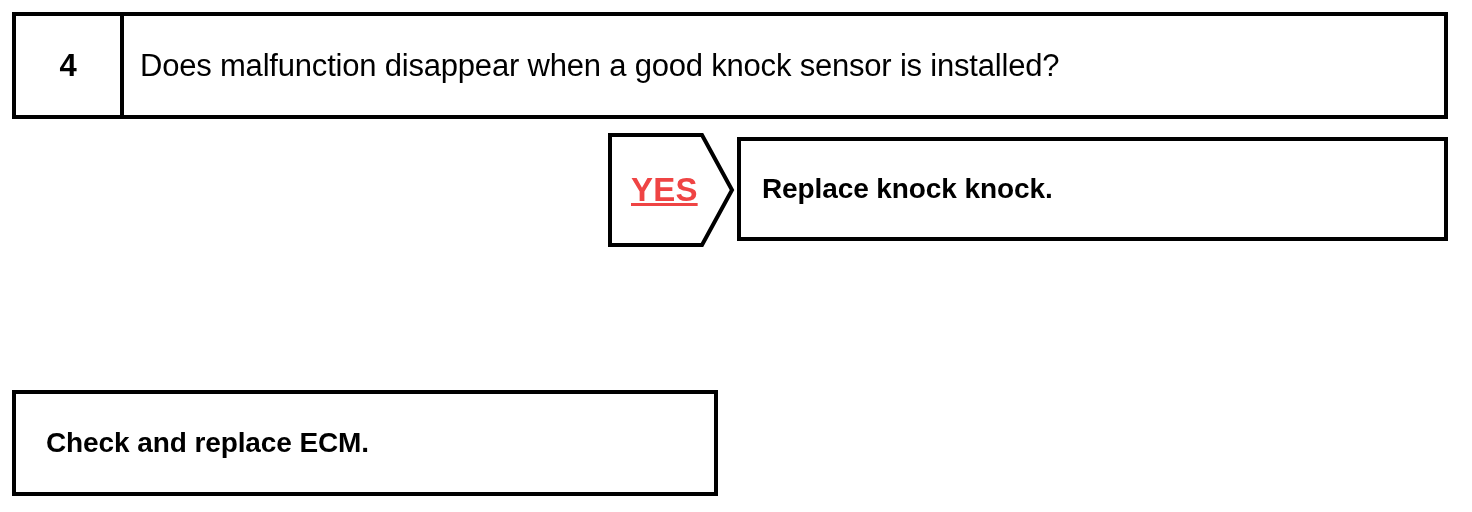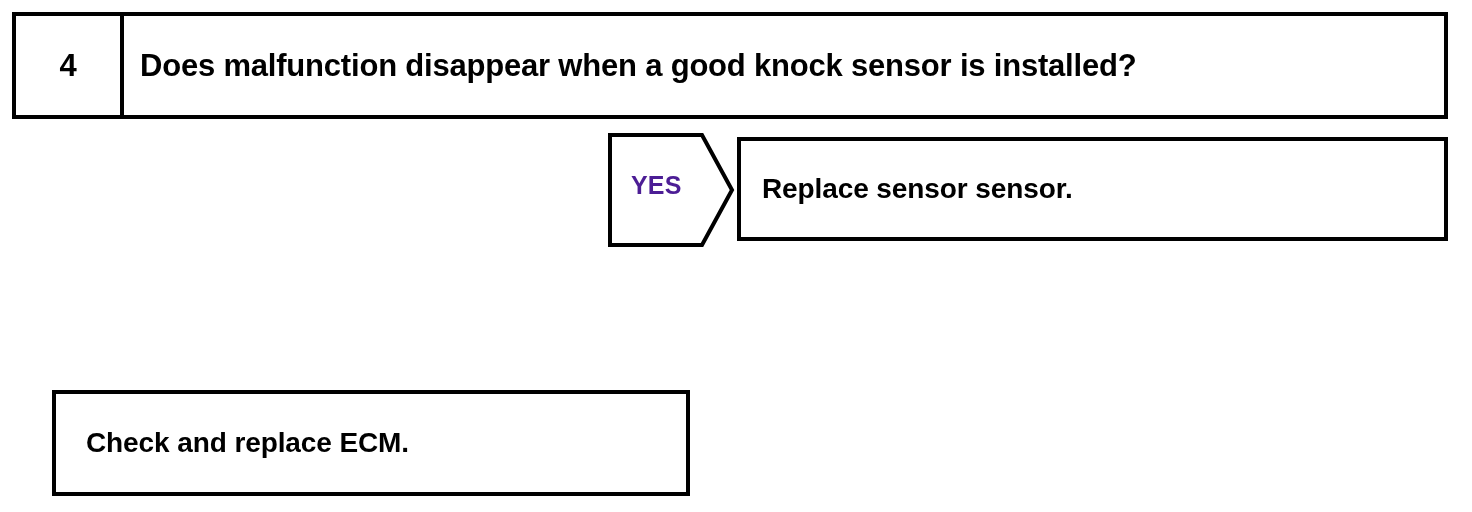--- a/index.html
+++ b/index.html
@@ -54,46 +54,45 @@
   }
   .step-question-cell {
     flex: 1 1 auto;
     display: flex;
     align-items: center;
     padding-left: 16px;
     box-sizing: border-box;
   }
   .step-question-text {
     font-size: 31px;
-    font-weight: bold;
+    font-weight: normal;
     color: #000000;
     letter-spacing: -0.2px;
     white-space: nowrap;
     line-height: 1;
   }
 
   
   .action-box-yes {
     left: 737px;
     top: 137px;
     width: 711px;
     height: 104px;
     display: flex;
     align-items: center;
     padding-left: 21px;
   }
   .action-box-no {
     left: 12px;
     top: 390px;
-    width: 638px;
+    width: 706px;
     height: 106px;
     display: flex;
     align-items: center;
     padding-left: 30px;
-    margin-left: 40px;
   }
   .action-text {
     font-size: 28px;
     font-weight: bold;
     color: #000000;
     letter-spacing: -0.1px;
     white-space: nowrap;
     line-height: 1;
   }
 
@@ -106,26 +105,27 @@
     overflow: visible;
   }
   .branch-arrow svg polygon {
     fill: #ffffff;
     stroke: #000000;
     stroke-width: 4;
     stroke-linejoin: miter;
   }
   .branch-label {
     position: absolute;
-    font-size: 25px;
+    font-size: 33px;
     font-weight: bold;
-    color: #4c1d95;
+    color: #ef4444;
     letter-spacing: 0.2px;
     line-height: 1;
     white-space: nowrap;
+    text-decoration: underline;
   }
 
   .arrow-yes {
     left: 608px;
     top: 133px;
   }
   .arrow-yes .branch-label {
     left: 23px;
     top: 40px;
   }
@@ -154,21 +154,21 @@
   </div>
 
   <div class="branch-arrow arrow-yes">
     <svg width="126" height="114" viewBox="-2 -2 126 114" aria-hidden="true">
       <polygon points="0,0 92,0 122,55 92,110 0,110"></polygon>
     </svg>
     <span class="branch-label">YES</span>
   </div>
 
   <div class="box action-box-yes">
-    <span class="action-text">Replace sensor sensor.</span>
+    <span class="action-text">Replace knock knock.</span>
   </div>
 
 
   <div class="box action-box-no">
     <span class="action-text">Check and replace ECM.</span>
   </div>
 
 </div>
 
 </body></html>

